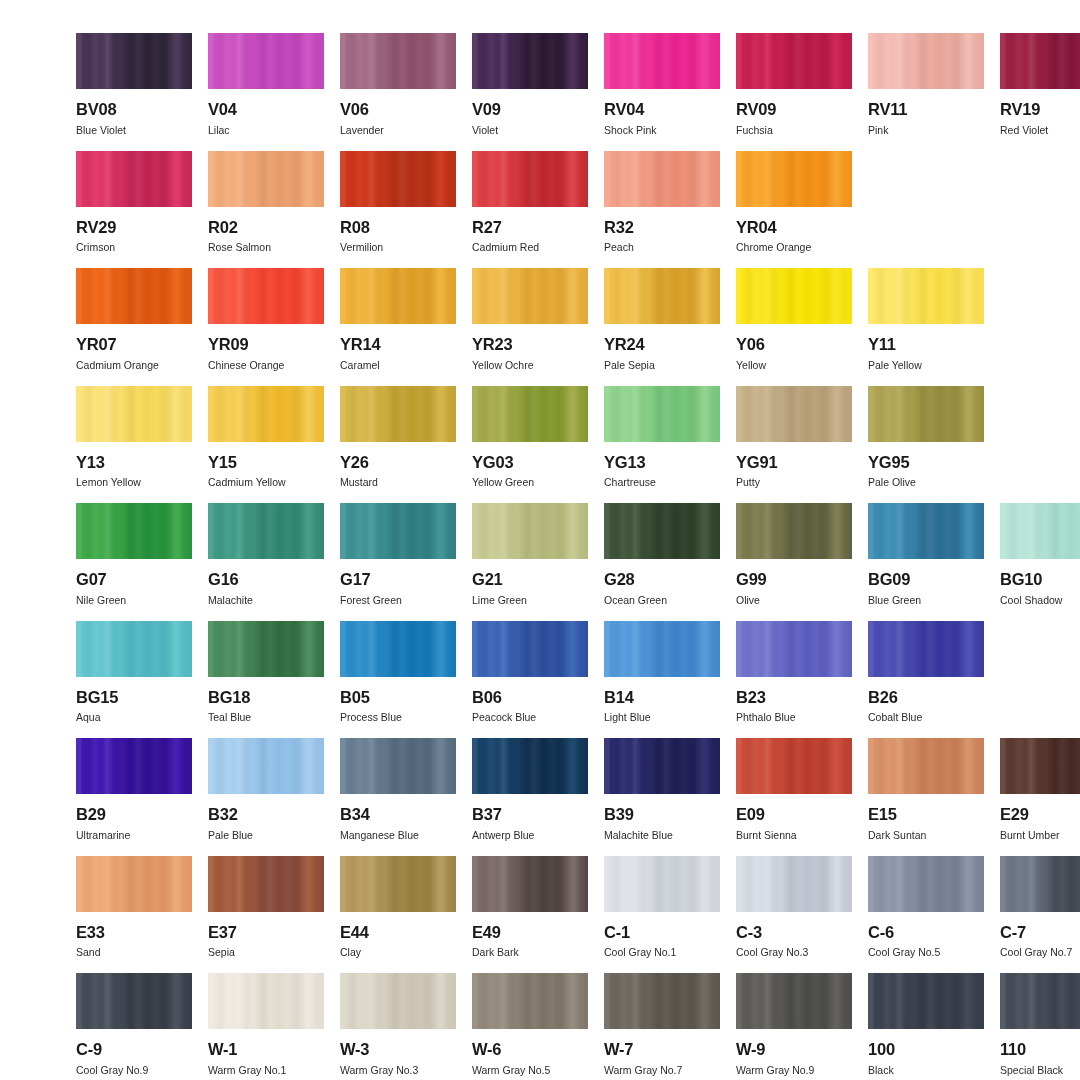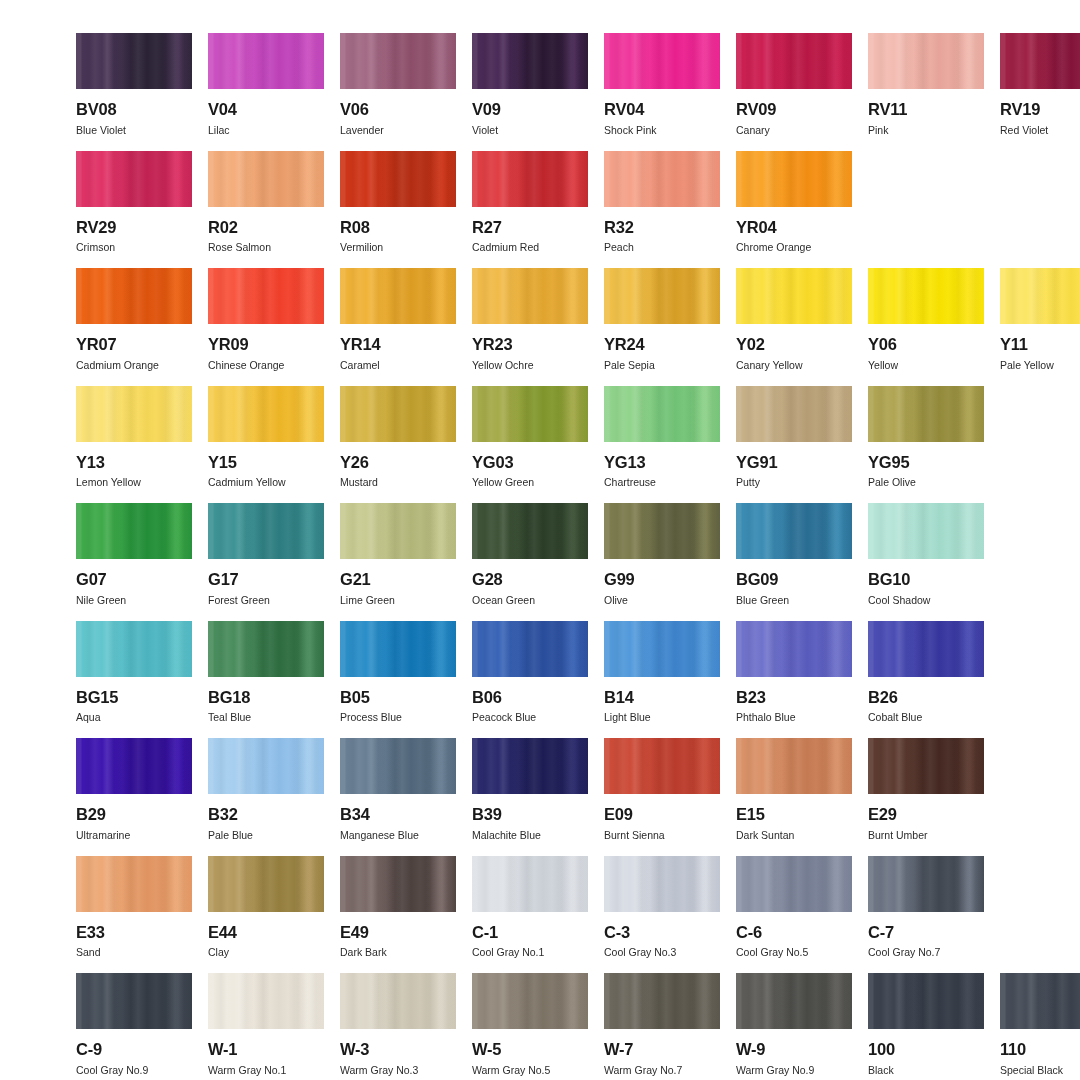--- a/index.html
+++ b/index.html
@@ -138,21 +138,21 @@
         </div>
         <div class="swatch-code">RV04</div>
         <div class="swatch-name">Shock Pink</div>
       </div>
       <div class="swatch-cell">
         <div class="swatch-chip" style="background: rgb(204, 31, 82);">
           <div class="tone" style="background: linear-gradient(90deg, rgb(204, 31, 82) 0%, rgb(204, 31, 82) 28%, rgb(187, 23, 69) 52%, rgb(187, 23, 69) 74%, rgb(204, 31, 82) 88%, rgb(187, 23, 69) 100%);"></div>
           <div class="bands"></div>
         </div>
         <div class="swatch-code">RV09</div>
-        <div class="swatch-name">Canary</div>
+        <div class="swatch-name">Fuchsia</div>
       </div>
       <div class="swatch-cell">
         <div class="swatch-chip" style="background: rgb(243, 188, 178);">
           <div class="tone" style="background: linear-gradient(90deg, rgb(243, 188, 178) 0%, rgb(243, 188, 178) 28%, rgb(234, 167, 156) 52%, rgb(234, 167, 156) 74%, rgb(243, 188, 178) 88%, rgb(234, 167, 156) 100%);"></div>
           <div class="bands"></div>
         </div>
         <div class="swatch-code">RV11</div>
         <div class="swatch-name">Pink</div>
       </div>
       <div class="swatch-cell">
@@ -249,28 +249,20 @@
       </div>
       <div class="swatch-cell">
         <div class="swatch-chip" style="background: rgb(240, 192, 73);">
           <div class="tone" style="background: linear-gradient(90deg, rgb(240, 192, 73) 0%, rgb(240, 192, 73) 28%, rgb(217, 160, 37) 52%, rgb(217, 160, 37) 74%, rgb(240, 192, 73) 88%, rgb(217, 160, 37) 100%);"></div>
           <div class="bands"></div>
         </div>
         <div class="swatch-code">YR24</div>
         <div class="swatch-name">Pale Sepia</div>
       </div>
       <div class="swatch-cell">
-        <div class="swatch-chip" style="background: rgb(251, 224, 64);">
-          <div class="tone" style="background: linear-gradient(90deg, rgb(251, 224, 64) 0%, rgb(251, 224, 64) 28%, rgb(251, 220, 40) 52%, rgb(251, 220, 40) 74%, rgb(251, 224, 64) 88%, rgb(251, 220, 40) 100%);"></div>
-          <div class="bands"></div>
-        </div>
-        <div class="swatch-code">Y02</div>
-        <div class="swatch-name">Canary Yellow</div>
-      </div>
-      <div class="swatch-cell">
         <div class="swatch-chip" style="background: rgb(251, 229, 24);">
           <div class="tone" style="background: linear-gradient(90deg, rgb(251, 229, 24) 0%, rgb(251, 229, 24) 28%, rgb(250, 228, 0) 52%, rgb(250, 228, 0) 74%, rgb(251, 229, 24) 88%, rgb(250, 228, 0) 100%);"></div>
           <div class="bands"></div>
         </div>
         <div class="swatch-code">Y06</div>
         <div class="swatch-name">Yellow</div>
       </div>
       <div class="swatch-cell">
         <div class="swatch-chip" style="background: rgb(252, 230, 101);">
           <div class="tone" style="background: linear-gradient(90deg, rgb(252, 230, 101) 0%, rgb(252, 230, 101) 28%, rgb(251, 223, 69) 52%, rgb(251, 223, 69) 74%, rgb(252, 230, 101) 88%, rgb(251, 223, 69) 100%);"></div>
@@ -341,20 +333,28 @@
     <div class="swatch-row">
       <div class="swatch-cell">
         <div class="swatch-chip" style="background: rgb(63, 170, 74);">
           <div class="tone" style="background: linear-gradient(90deg, rgb(63, 170, 74) 0%, rgb(63, 170, 74) 28%, rgb(35, 144, 56) 52%, rgb(35, 144, 56) 74%, rgb(63, 170, 74) 88%, rgb(35, 144, 56) 100%);"></div>
           <div class="bands"></div>
         </div>
         <div class="swatch-code">G07</div>
         <div class="swatch-name">Nile Green</div>
       </div>
       <div class="swatch-cell">
+        <div class="swatch-chip" style="background: rgb(63, 155, 133);">
+          <div class="tone" style="background: linear-gradient(90deg, rgb(63, 155, 133) 0%, rgb(63, 155, 133) 28%, rgb(47, 134, 112) 52%, rgb(47, 134, 112) 74%, rgb(63, 155, 133) 88%, rgb(47, 134, 112) 100%);"></div>
+          <div class="bands"></div>
+        </div>
+        <div class="swatch-code">G16</div>
+        <div class="swatch-name">Malachite</div>
+      </div>
+      <div class="swatch-cell">
         <div class="swatch-chip" style="background: rgb(62, 147, 149);">
           <div class="tone" style="background: linear-gradient(90deg, rgb(62, 147, 149) 0%, rgb(62, 147, 149) 28%, rgb(45, 126, 129) 52%, rgb(45, 126, 129) 74%, rgb(62, 147, 149) 88%, rgb(45, 126, 129) 100%);"></div>
           <div class="bands"></div>
         </div>
         <div class="swatch-code">G17</div>
         <div class="swatch-name">Forest Green</div>
       </div>
       <div class="swatch-cell">
         <div class="swatch-chip" style="background: rgb(200, 203, 146);">
           <div class="tone" style="background: linear-gradient(90deg, rgb(200, 203, 146) 0%, rgb(200, 203, 146) 28%, rgb(180, 184, 122) 52%, rgb(180, 184, 122) 74%, rgb(200, 203, 146) 88%, rgb(180, 184, 122) 100%);"></div>
@@ -473,20 +473,28 @@
       </div>
       <div class="swatch-cell">
         <div class="swatch-chip" style="background: rgb(105, 127, 148);">
           <div class="tone" style="background: linear-gradient(90deg, rgb(105, 127, 148) 0%, rgb(105, 127, 148) 28%, rgb(82, 103, 124) 52%, rgb(82, 103, 124) 74%, rgb(105, 127, 148) 88%, rgb(82, 103, 124) 100%);"></div>
           <div class="bands"></div>
         </div>
         <div class="swatch-code">B34</div>
         <div class="swatch-name">Manganese Blue</div>
       </div>
       <div class="swatch-cell">
+        <div class="swatch-chip" style="background: rgb(23, 67, 107);">
+          <div class="tone" style="background: linear-gradient(90deg, rgb(23, 67, 107) 0%, rgb(23, 67, 107) 28%, rgb(13, 45, 77) 52%, rgb(13, 45, 77) 74%, rgb(23, 67, 107) 88%, rgb(13, 45, 77) 100%);"></div>
+          <div class="bands"></div>
+        </div>
+        <div class="swatch-code">B37</div>
+        <div class="swatch-name">Antwerp Blue</div>
+      </div>
+      <div class="swatch-cell">
         <div class="swatch-chip" style="background: rgb(42, 42, 109);">
           <div class="tone" style="background: linear-gradient(90deg, rgb(42, 42, 109) 0%, rgb(42, 42, 109) 28%, rgb(29, 28, 85) 52%, rgb(29, 28, 85) 74%, rgb(42, 42, 109) 88%, rgb(29, 28, 85) 100%);"></div>
           <div class="bands"></div>
         </div>
         <div class="swatch-code">B39</div>
         <div class="swatch-name">Malachite Blue</div>
       </div>
       <div class="swatch-cell">
         <div class="swatch-chip" style="background: rgb(204, 76, 57);">
           <div class="tone" style="background: linear-gradient(90deg, rgb(204, 76, 57) 0%, rgb(204, 76, 57) 28%, rgb(188, 60, 44) 52%, rgb(188, 60, 44) 74%, rgb(204, 76, 57) 88%, rgb(188, 60, 44) 100%);"></div>
@@ -515,20 +523,28 @@
     <div class="swatch-row">
       <div class="swatch-cell">
         <div class="swatch-chip" style="background: rgb(237, 169, 119);">
           <div class="tone" style="background: linear-gradient(90deg, rgb(237, 169, 119) 0%, rgb(237, 169, 119) 28%, rgb(227, 150, 98) 52%, rgb(227, 150, 98) 74%, rgb(237, 169, 119) 88%, rgb(227, 150, 98) 100%);"></div>
           <div class="bands"></div>
         </div>
         <div class="swatch-code">E33</div>
         <div class="swatch-name">Sand</div>
       </div>
       <div class="swatch-cell">
+        <div class="swatch-chip" style="background: rgb(164, 91, 60);">
+          <div class="tone" style="background: linear-gradient(90deg, rgb(164, 91, 60) 0%, rgb(164, 91, 60) 28%, rgb(133, 72, 58) 52%, rgb(133, 72, 58) 74%, rgb(164, 91, 60) 88%, rgb(133, 72, 58) 100%);"></div>
+          <div class="bands"></div>
+        </div>
+        <div class="swatch-code">E37</div>
+        <div class="swatch-name">Sepia</div>
+      </div>
+      <div class="swatch-cell">
         <div class="swatch-chip" style="background: rgb(181, 154, 94);">
           <div class="tone" style="background: linear-gradient(90deg, rgb(181, 154, 94) 0%, rgb(181, 154, 94) 28%, rgb(151, 128, 63) 52%, rgb(151, 128, 63) 74%, rgb(181, 154, 94) 88%, rgb(151, 128, 63) 100%);"></div>
           <div class="bands"></div>
         </div>
         <div class="swatch-code">E44</div>
         <div class="swatch-name">Clay</div>
       </div>
       <div class="swatch-cell">
         <div class="swatch-chip" style="background: rgb(123, 106, 104);">
           <div class="tone" style="background: linear-gradient(90deg, rgb(123, 106, 104) 0%, rgb(123, 106, 104) 28%, rgb(78, 66, 63) 52%, rgb(78, 66, 63) 74%, rgb(123, 106, 104) 88%, rgb(78, 66, 63) 100%);"></div>
@@ -593,21 +609,21 @@
           <div class="bands"></div>
         </div>
         <div class="swatch-code">W-3</div>
         <div class="swatch-name">Warm Gray No.3</div>
       </div>
       <div class="swatch-cell">
         <div class="swatch-chip" style="background: rgb(147, 137, 124);">
           <div class="tone" style="background: linear-gradient(90deg, rgb(147, 137, 124) 0%, rgb(147, 137, 124) 28%, rgb(125, 116, 102) 52%, rgb(125, 116, 102) 74%, rgb(147, 137, 124) 88%, rgb(125, 116, 102) 100%);"></div>
           <div class="bands"></div>
         </div>
-        <div class="swatch-code">W-5</div>
+        <div class="swatch-code">W-6</div>
         <div class="swatch-name">Warm Gray No.5</div>
       </div>
       <div class="swatch-cell">
         <div class="swatch-chip" style="background: rgb(109, 104, 94);">
           <div class="tone" style="background: linear-gradient(90deg, rgb(109, 104, 94) 0%, rgb(109, 104, 94) 28%, rgb(88, 84, 73) 52%, rgb(88, 84, 73) 74%, rgb(109, 104, 94) 88%, rgb(88, 84, 73) 100%);"></div>
           <div class="bands"></div>
         </div>
         <div class="swatch-code">W-7</div>
         <div class="swatch-name">Warm Gray No.7</div>
       </div>

